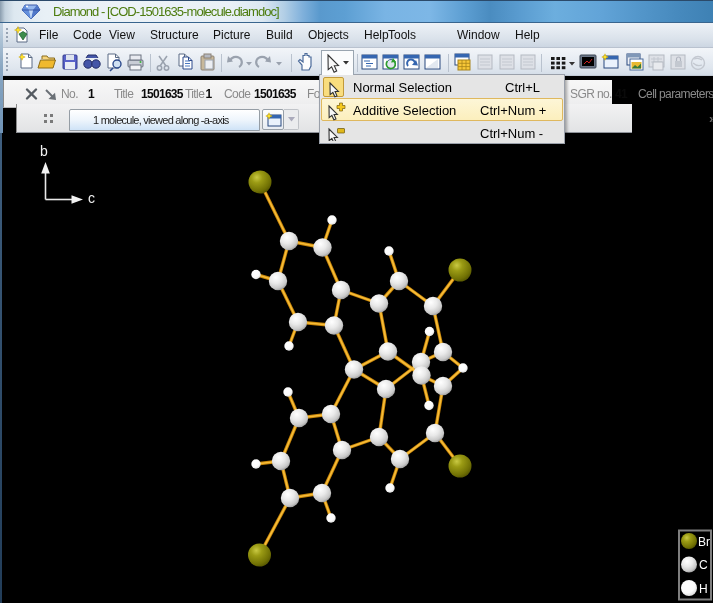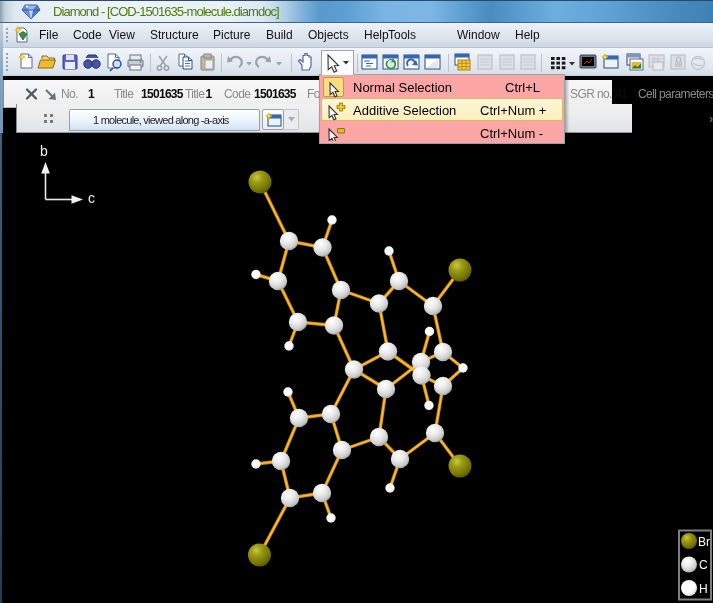--- a/index.html
+++ b/index.html
@@ -8,21 +8,21 @@
 #menubar{position:absolute;left:0;top:23px;width:713px;height:25px;background:linear-gradient(#eef2f7,#d9e1ea 70%,#ccd6e2);border-bottom:1px solid #b9c2cf}
 #menubar span{position:absolute;top:5px;font-size:12px;color:#111}
 #toolbar1{position:absolute;left:0;top:48px;width:713px;height:28px;background:linear-gradient(#f2f5f9,#dfe6ee 75%,#d4dde8);border-bottom:1px solid #c2cbd6}
 #toolbar2{position:absolute;left:3px;top:80px;width:609px;height:28px;background:linear-gradient(#f7f7f7,#ededee);border-bottom:1px solid #b6b6b8;border-left:1px solid #8a8a8a}
 #toolbar2 span{position:absolute;top:7px;font-size:12px;white-space:nowrap}
 #toolbar2 .lab{color:#8a8a8a;letter-spacing:-0.6px}#toolbar2 .val{color:#0a0a0a;font-weight:bold;letter-spacing:-0.7px}
 #tabbar{position:absolute;left:16px;top:104px;width:616px;height:28.5px;background:linear-gradient(#f2f2f3,#e2e3e5);border-bottom:1.5px solid #8e9299;border-left:1px solid #8a8a8a}
 #tab{position:absolute;left:52px;top:5px;width:191px;height:22px;background:linear-gradient(#ffffff,#eef5fc 50%,#cfe3f7);border:1px solid #959da5;border-radius:2px 2px 0 0;font-size:11px;letter-spacing:-0.75px;color:#222;text-align:left;padding-left:23px;line-height:21px}
 #lbord2{position:absolute;left:0;top:133px;width:2px;height:470px;background:linear-gradient(#3f5f7f,#223d59)}
 #lbord{position:absolute;left:0;top:23px;width:3px;height:110px;background:linear-gradient(#c2d2e0,#8aa7c2 40%,#6f93b6)}
-#menu{position:absolute;left:319px;top:74px;width:246px;height:70px;background:#fca5a5;border:1px solid #9aa0aa;box-shadow:2px 3px 3px rgba(0,0,0,0.33);z-index:50}
+#menu{position:absolute;left:319px;top:74px;width:246px;height:70px;background:#e5e5e5;border:1px solid #9aa0aa;box-shadow:2px 3px 3px rgba(0,0,0,0.33);z-index:50}
 #menu .mi{position:absolute;left:33px;font-size:13px;color:#000}
 #menu .sc{position:absolute;font-size:13px;color:#000}
 #cursbtn{position:absolute;left:321px;top:50px;width:33px;height:25px;background:#fbfcfd;border:1px solid #9aa5b0;border-bottom:none;z-index:51}
 </style></head><body>
 <svg class="abs" style="left:0;top:0;z-index:1" width="713" height="603" viewBox="0 0 713 603" font-family="Liberation Sans,sans-serif">
 <defs>
 <radialGradient id="gC" cx="0.38" cy="0.3" r="0.75">
         <stop offset="0" stop-color="#ffffff"></stop>
         <stop offset="0.45" stop-color="#e9e9e9"></stop>
         <stop offset="0.8" stop-color="#c9c9c9"></stop>

